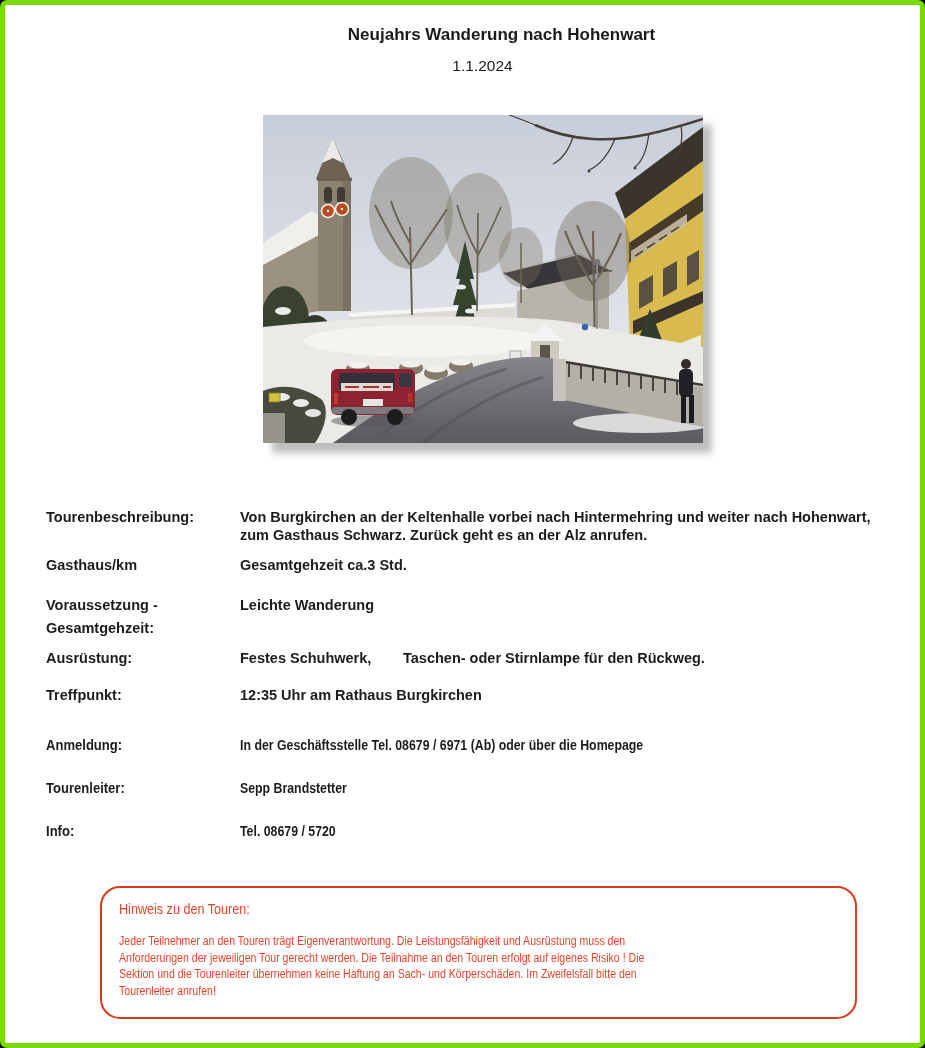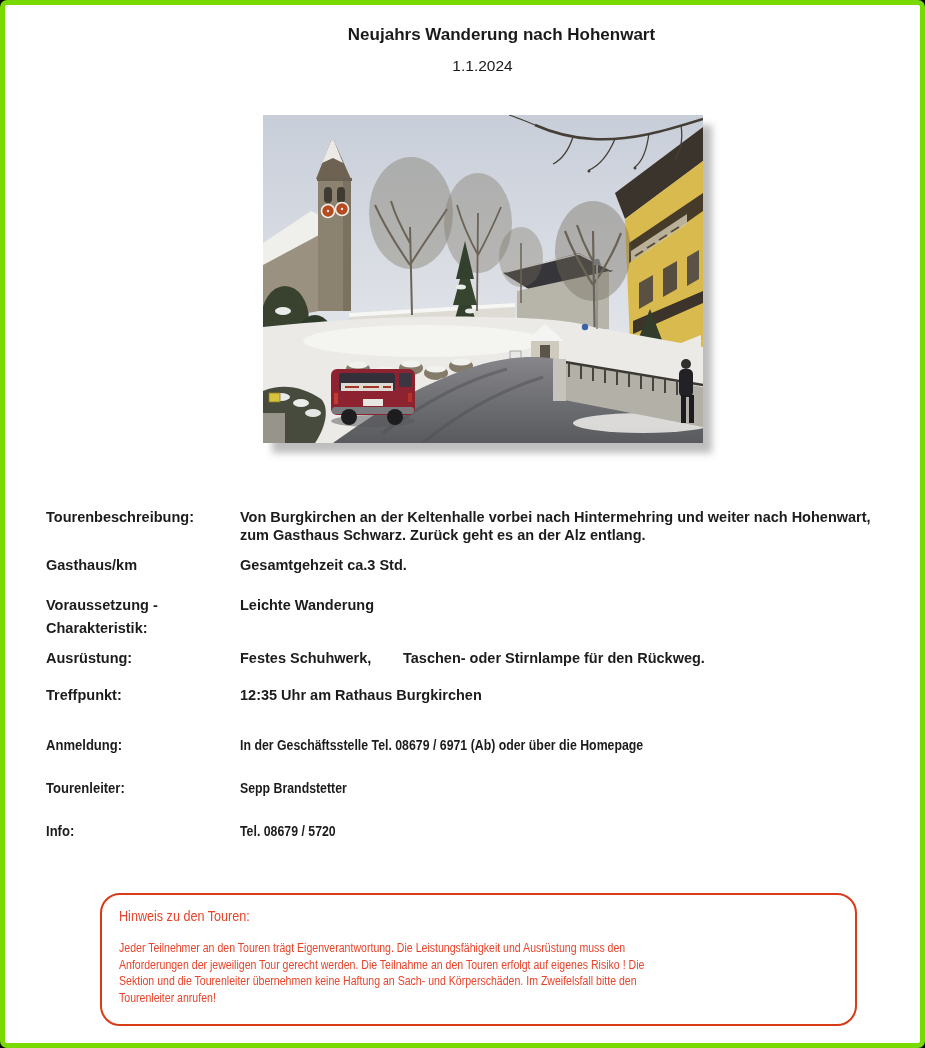--- a/index.html
+++ b/index.html
@@ -27,21 +27,21 @@
   .row .val{position:absolute;left:235px;top:0;white-space:pre;font-weight:bold;}
   .row .vline{white-space:pre;display:block;}
   .narrow{display:inline-block;transform:scaleX(.85);transform-origin:0 50%;white-space:pre;}
   .narrowlbl{display:inline-block;transform:scaleX(.9);transform-origin:0 50%;white-space:pre;}
   .gap2{position:absolute;left:163px;top:0;white-space:pre;}
   .anm-val{left:242px;}
   .anm-part2{margin-left:52px;}
   
   .notice{
     position:absolute;left:95px;top:881px;width:757px;height:133px;box-sizing:border-box;
-    border:2.5px solid #d93a17;border-radius:20px;background:#fff;margin-top:7px;
+    border:2.5px solid #d93a17;border-radius:20px;background:#fff;
   }
   .notice .nh{position:absolute;left:17px;top:13px;font-size:14px;color:#e8432a;}
   .notice .nb{position:absolute;left:17px;top:45px;font-size:12px;line-height:16.5px;color:#e8432a;}
   .nline{display:block;white-space:pre;transform:scaleX(.88);transform-origin:0 0;}
   .nh .nline{transform:scaleX(.9);}
 </style>
 </head>
 <body>
 
 <div class="page">
@@ -225,31 +225,31 @@
         <path d="M440,4 C402,16 368,26 330,24 C310,23 290,18 272,10" stroke-width="2.5"></path>
         <path d="M352,24 C346,38 338,50 326,55 M310,22 C306,34 300,44 290,49 M386,18 C384,34 380,46 372,52 M272,10 C262,6 252,2 246,0 M418,10 C420,24 418,36 412,44" stroke-width="1.3"></path>
         <circle cx="326" cy="56" r="1.5" fill="#453f36" stroke="none"></circle>
         <circle cx="372" cy="53" r="1.5" fill="#453f36" stroke="none"></circle>
       </g>
     </svg>
   </div>
 
   <div class="row" style="top:503px">
     <span class="lbl">Tourenbeschreibung:</span>
-    <span class="val"><span class="vline">Von Burgkirchen an der Keltenhalle vorbei nach Hintermehring und weiter nach Hohenwart,</span><span class="vline">zum Gasthaus Schwarz. Zurück geht es an der Alz entlang.</span></span>
+    <span class="val"><span class="vline">Von Burgkirchen an der Keltenhalle vorbei nach Hintermehring und weiter nach Hohenwart,</span><span class="vline">zum Gasthaus Schwarz. Zurück geht es an der Alz anrufen.</span></span>
   </div>
 
   <div class="row" style="top:551px">
     <span class="lbl">Gasthaus/km</span>
     <span class="val">Gesamtgehzeit ca.3 Std.</span>
   </div>
 
   <div class="row" style="top:591px">
     <span class="lbl">Voraussetzung -</span>
-    <span class="lbl2">Charakteristik:</span>
+    <span class="lbl2">Gesamtgehzeit:</span>
     <span class="val">Leichte Wanderung</span>
   </div>
 
   <div class="row" style="top:644px">
     <span class="lbl">Ausrüstung:</span>
     <span class="val"><span>Festes Schuhwerk,</span><span class="gap2">Taschen- oder Stirnlampe für den Rückweg.</span></span>
   </div>
 
   <div class="row" style="top:681px">
     <span class="lbl">Treffpunkt:</span>

